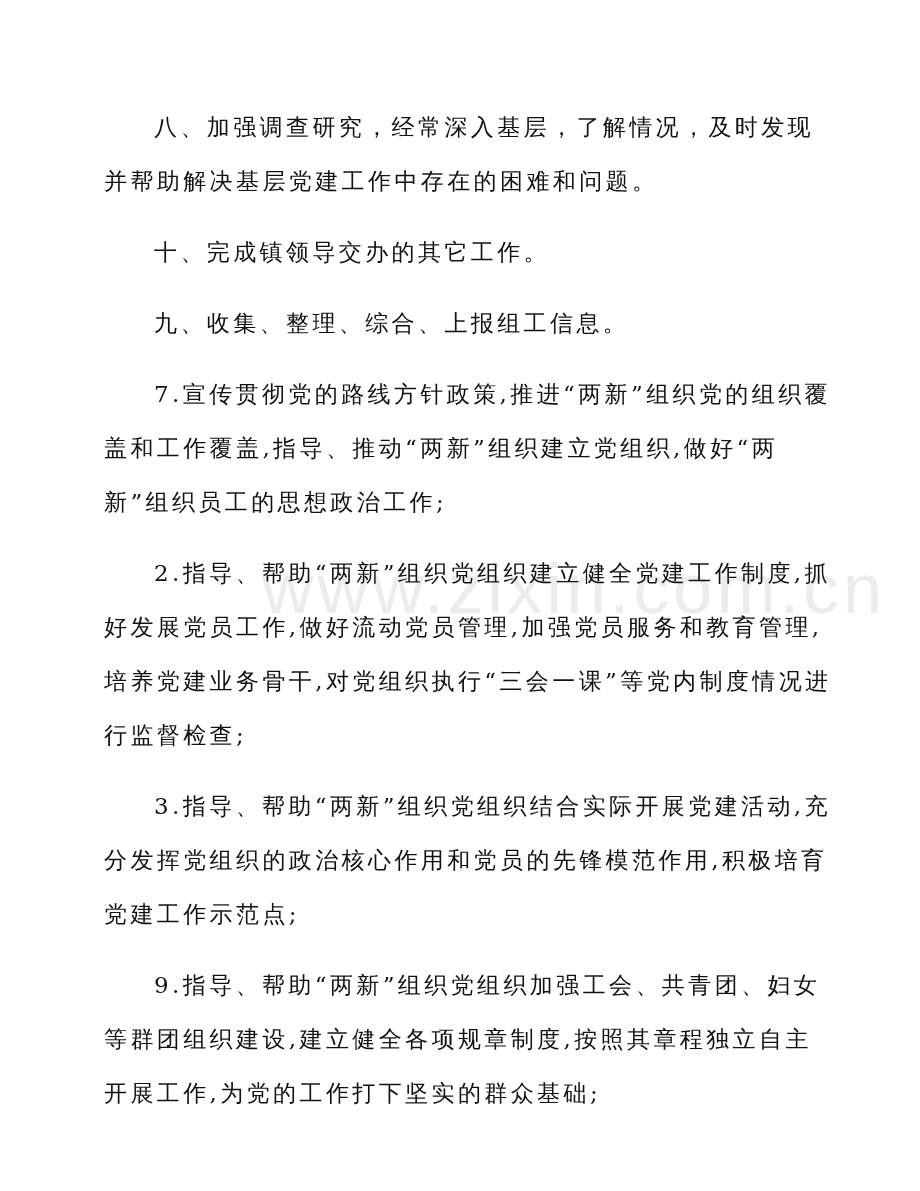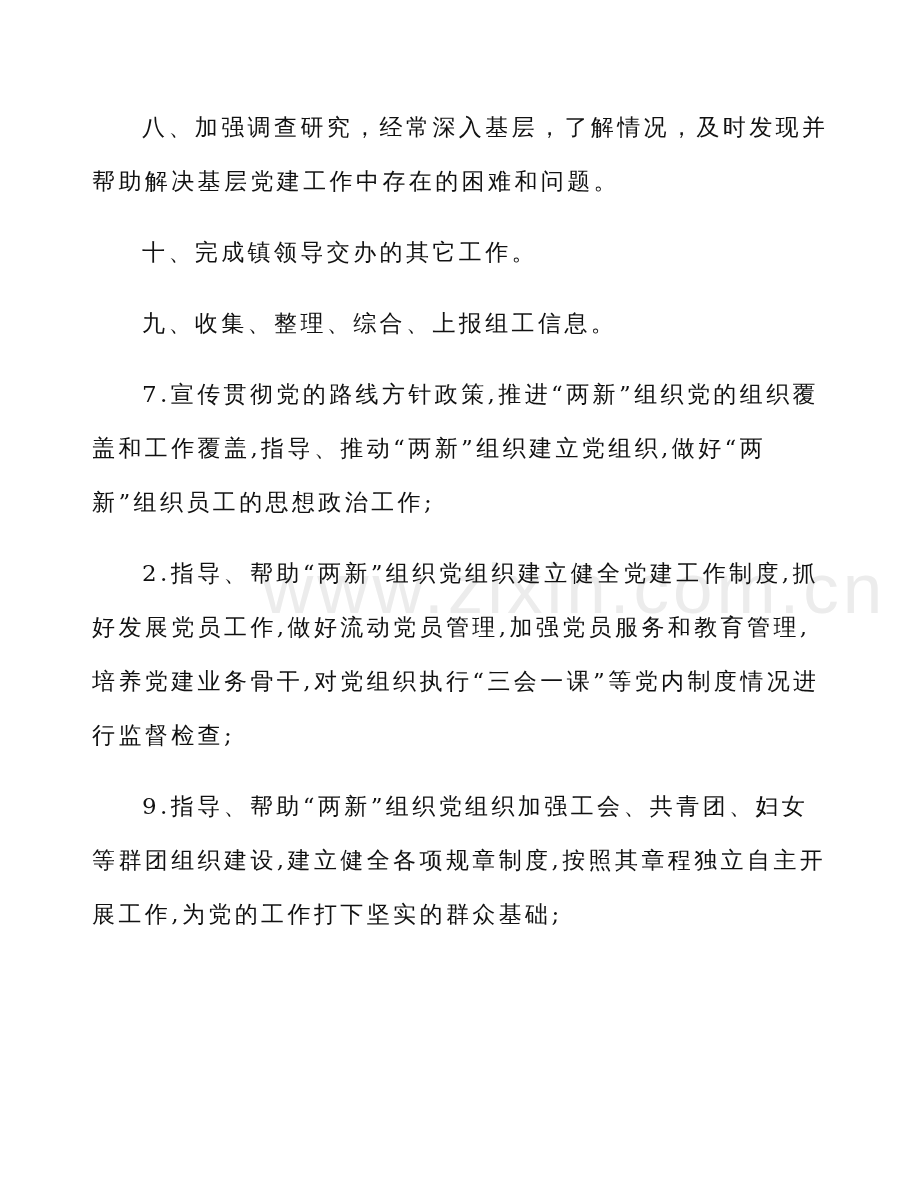--- a/index.html
+++ b/index.html
@@ -1,29 +1,30 @@
 <!DOCTYPE html>
 <html><head>
 <meta charset="utf-8">
 <style>
   html, body { margin:0; padding:0; background:#ffffff; }
   body { width:920px; height:1191px; position:relative; overflow:hidden;
          font-family:"DejaVu Serif", "Liberation Serif", serif; color:#111; }
   .page { position:absolute; left:92px; top:100px; width:740px; }
   .para { margin:0 0 17px 0; font-size:23px; line-height:54px; letter-spacing:3.4px; text-indent:0; }
-  .para.indent { text-indent:50px; }
+  .para.indent { text-indent:50px;margin-left:12px; }
   .watermark { position:absolute; left:262px; top:548px; font-family:"Liberation Sans", sans-serif;
                font-size:71px; color:#ececec; letter-spacing:4px; z-index:0; pointer-events:none; }
   .page { z-index:1; }
 </style>
 </head>
 <body>
 
 <div class="watermark">www.zixin.com.cn</div>
 
 <div class="page">
   <p class="para indent">八、加强调查研究，经常深入基层，了解情况，及时发现并帮助解决基层党建工作中存在的困难和问题。</p>
   <p class="para indent">十、完成镇领导交办的其它工作。</p>
   <p class="para indent">九、收集、整理、综合、上报组工信息。</p>
   <p class="para indent">7.宣传贯彻党的路线方针政策,推进“两新”组织党的组织覆盖和工作覆盖,指导、推动“两新”组织建立党组织,做好“两新”组织员工的思想政治工作;</p>
   <p class="para indent">2.指导、帮助“两新”组织党组织建立健全党建工作制度,抓好发展党员工作,做好流动党员管理,加强党员服务和教育管理,培养党建业务骨干,对党组织执行“三会一课”等党内制度情况进行监督检查;</p>
+  <p class="para indent">3.指导、帮助“两新”组织党组织结合实际开展党建活动,充分发挥党组织的政治核心作用和党员的先锋模范作用,积极培育党建工作示范点;</p>
   <p class="para indent">9.指导、帮助“两新”组织党组织加强工会、共青团、妇女等群团组织建设,建立健全各项规章制度,按照其章程独立自主开展工作,为党的工作打下坚实的群众基础;</p>
 </div>
 
 </body></html>

